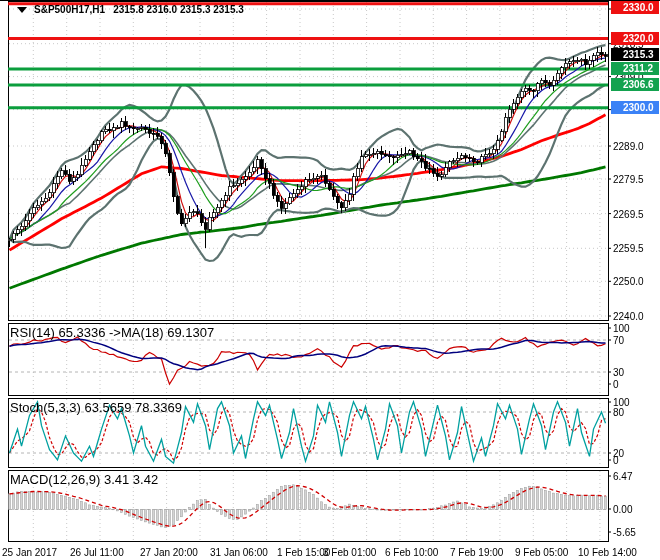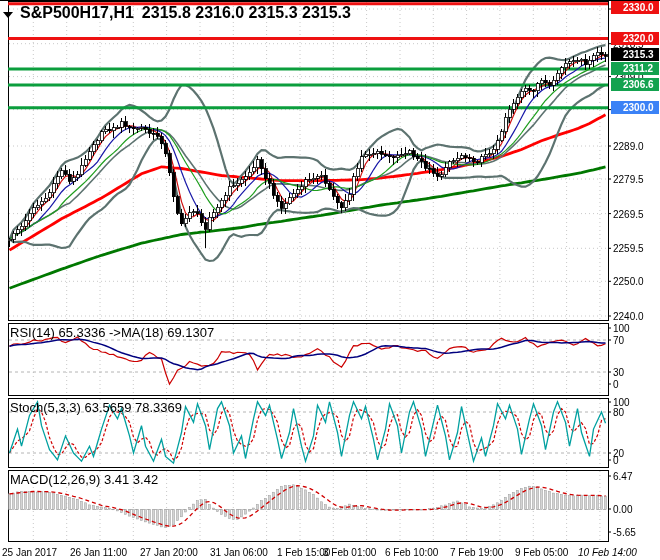--- a/index.html
+++ b/index.html
@@ -4,21 +4,21 @@
 <style>
   html,body{margin:0;padding:0;background:#fff;}
   .app{position:relative;width:660px;height:560px;background:#ffffff;
        font-family:"Liberation Sans",sans-serif;overflow:hidden;
        border-top:1px solid #000;}
   svg{position:absolute;left:0;top:0;}
   .lbl{position:absolute;font-size:10px;color:#000;white-space:nowrap;line-height:11px;}
   .tag{position:absolute;left:611px;width:48px;height:13px;color:#fff;
        font-size:10px;font-weight:700;line-height:13px;padding-left:12px;box-sizing:border-box;}
   .hdr{position:absolute;font-size:13px;color:#000;white-space:nowrap;}
-  .title{position:absolute;left:3px;top:3px;font-size:16px;font-weight:700;color:#000;white-space:nowrap;}
+  .title{position:absolute;left:17px;top:3px;font-size:10px;font-weight:700;color:#000;white-space:nowrap;}
   .tri{display:inline-block;width:0;height:0;border-left:5px solid transparent;
        border-right:5px solid transparent;border-top:6px solid #000;margin-right:7px;}
   .quote{margin-left:8px;font-weight:700;}
 </style>
 </head>
 <body>
 
 <div class="app">
   <div id="canvas-holder">
       <svg width="660" height="560">
@@ -653,29 +653,29 @@
       <div class="lbl" style="left: 613px; top: 396px;">100</div>
       <div class="lbl" style="left: 613px; top: 406px;">80</div>
       <div class="lbl" style="left: 613px; top: 447px;">20</div>
       <div class="lbl" style="left: 613px; top: 454px;">0</div>
       <div class="lbl" style="left: 613px; top: 470px;">6.47</div>
       <div class="lbl" style="left: 613px; top: 503px;">0.00</div>
       <div class="lbl" style="left: 613px; top: 526px;">-5.65</div>
     </div>
   <div id="time-axis">
       <div class="lbl" style="left: 2px; top: 546px;">25 Jan 2017</div>
-      <div class="lbl" style="left: 70px; top: 546px;">26 Jan 11:00</div>
+      <div class="lbl" style="left: 70px; top: 546px;">26 Jul 11:00</div>
       <div class="lbl" style="left: 140px; top: 546px;">27 Jan 20:00</div>
       <div class="lbl" style="left: 210px; top: 546px;">31 Jan 06:00</div>
       <div class="lbl" style="left: 277px; top: 546px;">1 Feb 15:00</div>
       <div class="lbl" style="left: 323px; top: 546px;">3 Feb 01:00</div>
       <div class="lbl" style="left: 385px; top: 546px;">6 Feb 10:00</div>
       <div class="lbl" style="left: 450px; top: 546px; text-align: center;">7 Feb 19:00</div>
       <div class="lbl" style="left: 515px; top: 546px;">9 Feb 05:00</div>
-      <div class="lbl" style="left: 578px; top: 546px; font-style: italic;">10 Feb 14:00</div>
+      <div class="lbl" style="left: 578px; top: 546px;">10 Feb 14:00</div>
     </div>
   <div id="tags">
       <div class="tag" style="top: 0px; background: rgb(238, 17, 17);">2330.0</div>
       <div class="tag" style="top: 31px; background: rgb(238, 17, 17);">2320.0</div>
       <div class="tag" style="top: 61px; background: rgb(19, 162, 79);">2311.2</div>
       <div class="tag" style="top: 77px; background: rgb(19, 162, 79);">2306.6</div>
       <div class="tag" style="top: 100px; background: #3b82f6;">2300.0</div>
       <div class="tag" style="top: 47px; background: rgb(0, 0, 0);">2315.3</div>
     </div>
 </div>

